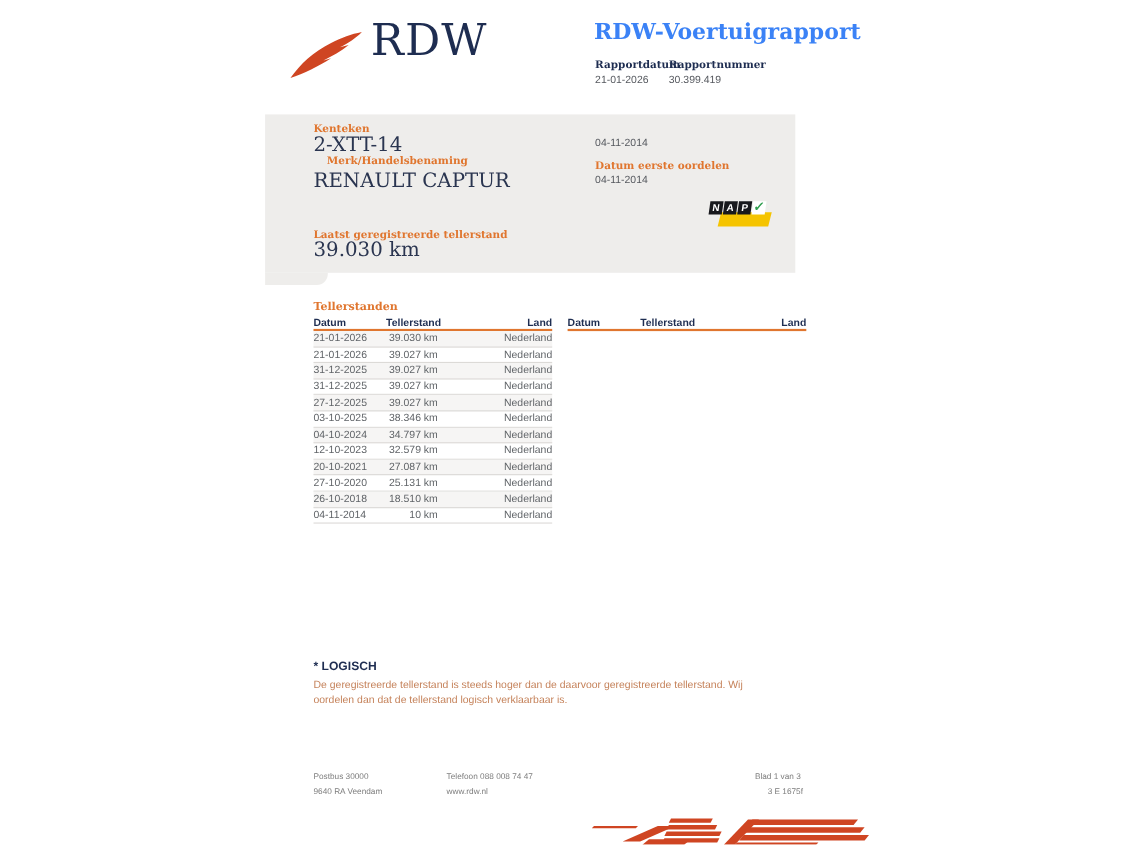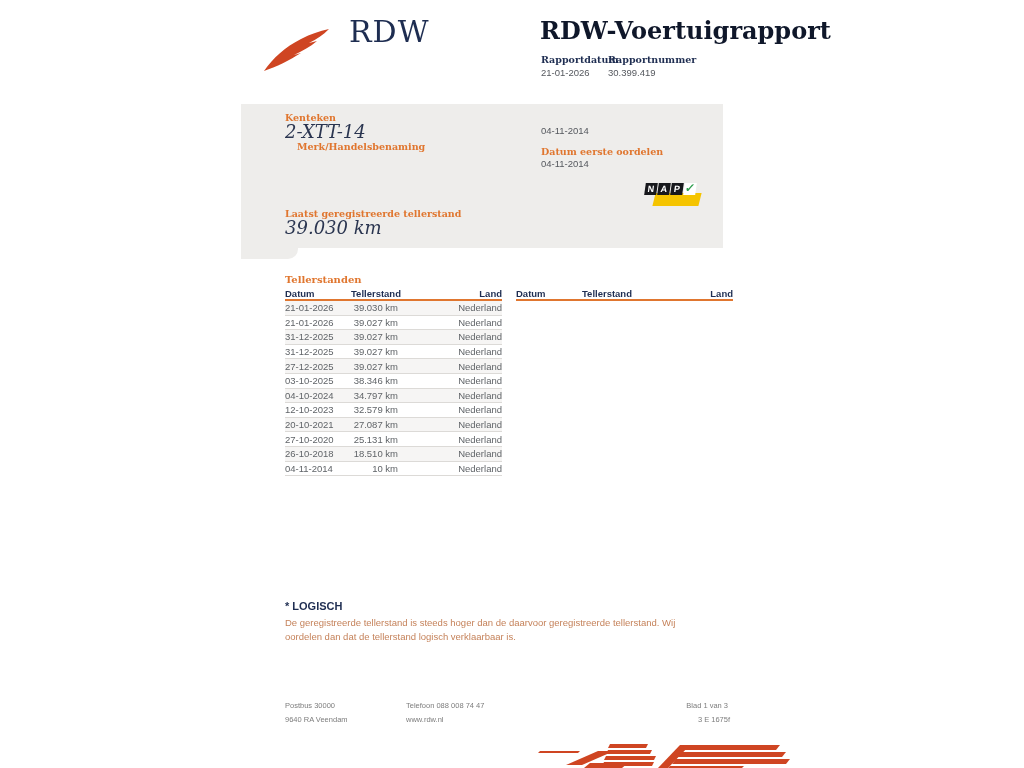--- a/index.html
+++ b/index.html
@@ -3,33 +3,33 @@
 <meta charset="utf-8">
 <style>
   * { margin:0; padding:0; box-sizing:border-box; }
   html,body { width:1024px; height:768px; background:#ffffff; overflow:hidden;
     font-family:"Liberation Sans", sans-serif; position:relative; }
   .abs { position:absolute; }
 
   
   .logo-wrap { left:260px; top:12px; width:140px; height:62px; }
   .logo-feather { position:absolute; left:2px; top:16px; width:70px; height:44px; }
-  .logo-word { position:absolute; left:89px; top:2px; font-family:"DejaVu Serif", serif;
-    font-size:30px; color:#1e2d51; letter-spacing:1px; }
+  .logo-word { position:absolute; left:77px; top:2px; font-family:"DejaVu Serif", serif;
+    font-size:40px; color:#1e2d51; letter-spacing:1px; }
   .doc-title { left:540px; top:16px; font-family:"DejaVu Serif", serif; font-weight:bold;
-    font-size:24px; color:#0f172a; }
+    font-size:20px; color:#3b82f6; }
   .meta-label { font-family:"DejaVu Serif", serif; font-weight:bold; font-size:9.5px; color:#1e2d51; }
   .meta-value { font-size:9.5px; color:#55585e; }
 
   
   .panel { left:241px; top:104px; width:482px; height:144px; background:#eeedeb; }
   .panel-tab { position:absolute; left:0; top:144px; width:57px; height:11px;
     background:#eeedeb; border-radius:0 0 10px 0; }
   .f-label { font-family:"DejaVu Serif", serif; font-weight:bold; font-size:9.5px; color:#e0762f; }
-  .f-value-big { font-family:"DejaVu Serif", serif; font-size:18px; color:#2a3550;font-style:italic; }
+  .f-value-big { font-family:"DejaVu Serif", serif; font-size:18px; color:#2a3550; }
   .f-value-sm { font-size:9.5px; color:#55585e; }
   .oordeel { font-size:15px; font-weight:bold; color:#1e2d51; line-height:20px;
     letter-spacing:0.5px; font-family:"DejaVu Sans", sans-serif; }
 
   
   .nap { position:absolute; left:404px; top:76px; width:58px; height:32px; }
   .nap-yellow { position:absolute; left:9px; top:13px; width:46px; height:13px;
     background:#f5c400; transform:skewX(-14deg); }
   .nap-sq { position:absolute; top:3px; width:12px; height:12px; background:#17181c;
     color:#ffffff; font-weight:bold; font-size:9px; line-height:12px; text-align:center;
@@ -81,20 +81,21 @@
 <div class="abs meta-value" style="left:541px;top:67px;">21-01-2026</div>
 <div class="abs meta-value" style="left:608px;top:67px;">30.399.419</div>
 
 <div class="abs panel">
   <div class="panel-tab"></div>
 
   <div class="abs f-label" style="left:44px;top:8px;">Kenteken</div>
   <div class="abs f-value-big" style="left:44px;top:17px;">2-XTT-14</div>
 
   <div class="abs f-label" style="left:44px;top:37px;margin-left:12px;">Merk/Handelsbenaming</div>
+  <div class="abs f-value-big" style="left:44px;top:50px;">RENAULT CAPTUR</div>
 
   <div class="abs f-label" style="left:44px;top:104px;">Laatst geregistreerde tellerstand</div>
   <div class="abs f-value-big" style="left:44px;top:113px;">39.030 km</div>
 
   <div class="abs f-value-sm" style="left:300px;top:21px;">04-11-2014</div>
 
   <div class="abs f-label" style="left:300px;top:42px;">Datum eerste oordelen</div>
   <div class="abs f-value-sm" style="left:300px;top:54px;">04-11-2014</div>
 
 

